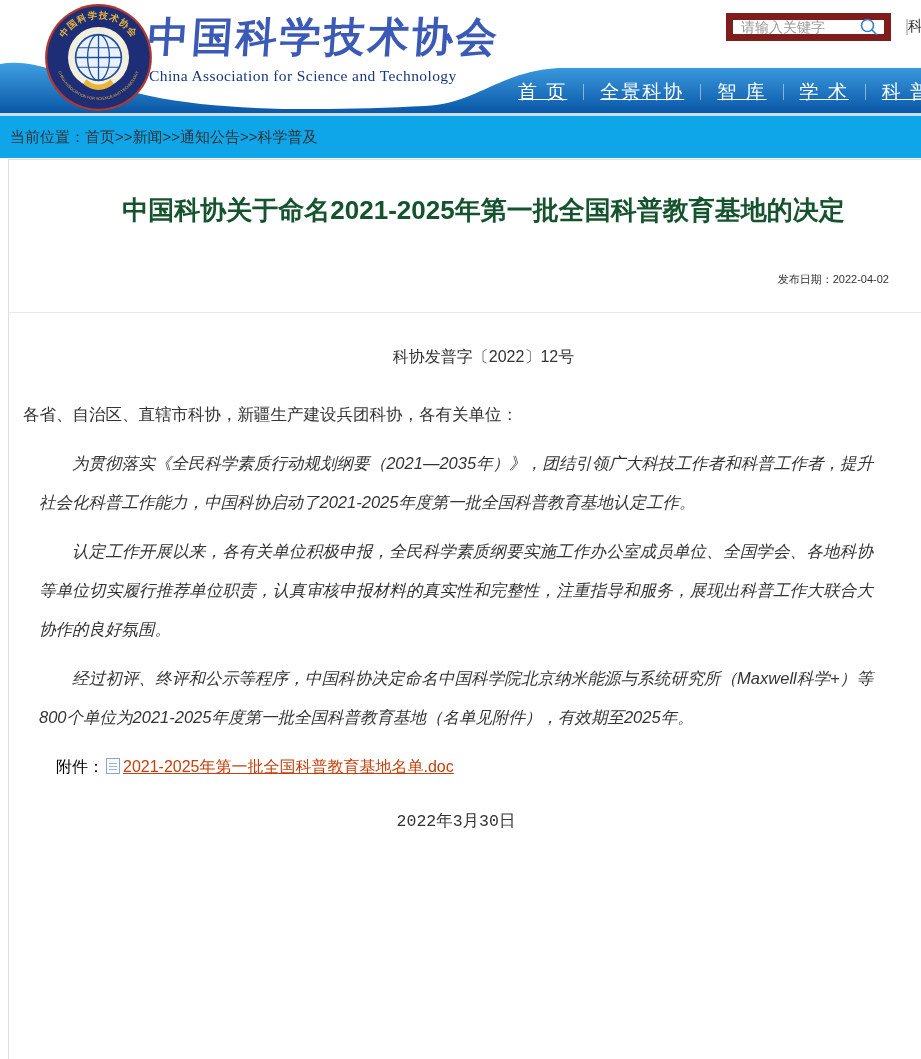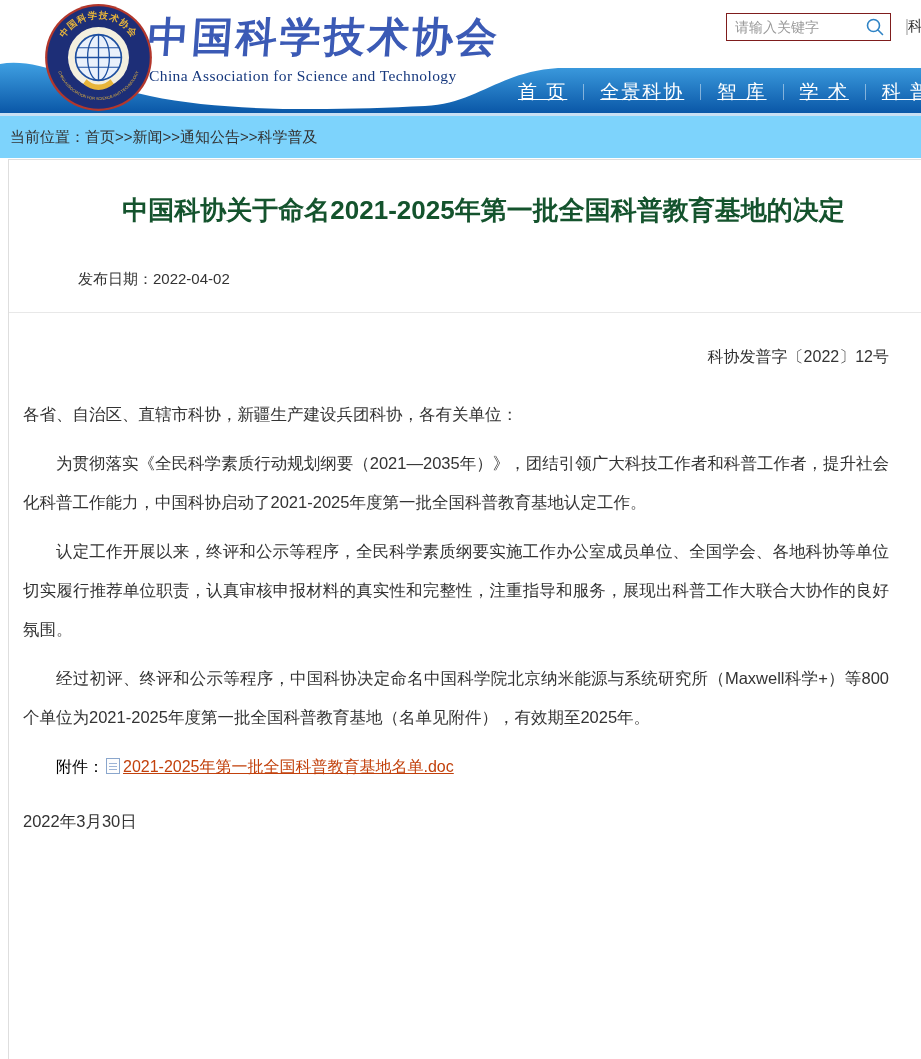--- a/index.html
+++ b/index.html
@@ -17,21 +17,21 @@
     position:absolute; left:148px; top:10px; font-size:41px; font-weight:bold;
     color:#3b5ab5; letter-spacing:3px; font-family:"DejaVu Serif","Liberation Serif",serif;
     transform:skewX(-4deg); white-space:nowrap;
   }
   .logo-en {
     position:absolute; left:149px; top:67px; font-size:15.5px; color:#16387d;
     font-family:"Liberation Serif","DejaVu Serif",serif; letter-spacing:0.4px; white-space:nowrap;
   }
   .search-box {
     position:absolute; left:726px; top:13px; width:165px; height:28px;
-    border:1px solid #7f1d1d; background:#fff; display:flex; align-items:center;
+    border:7px solid #7f1d1d; background:#fff; display:flex; align-items:center;
   }
   .search-input {
     flex:1; border:none; outline:none; font-size:14px; color:#333;
     padding:0 4px 0 8px; font-family:inherit; background:transparent; min-width:0;
   }
   .search-input::placeholder { color:#999; }
   .search-icon { width:22px; height:22px; margin-right:4px; flex:0 0 auto; cursor:pointer; }
   .search-sep { position:absolute; left:899px; top:16px; color:#999; font-size:16px; }
   .search-partial { position:absolute; left:908px; top:17px; color:#333; font-size:15px; white-space:nowrap; }
 
@@ -41,55 +41,55 @@
   }
   .nav-item {
     color:#fff; font-size:19px; letter-spacing:2px; padding:0 16px; cursor:pointer;text-decoration:underline;
   }
   .nav-divider { width:1px; height:16px; background:rgba(255,255,255,0.45); }
 
   .header-underline { width:100%; height:3px; background:#c9dff2; }
 
   
   .breadcrumb-bar {
-    width:100%; height:42px; background:#7dd3fc; line-height:42px;
+    width:100%; height:42px; background:#0ea5e9; line-height:42px;
     padding-left:10px; font-size:15px; color:#333; white-space:nowrap;
   }
   .breadcrumb-path { color:#333; cursor:pointer; }
 
   
   .article-box {
     position:absolute; left:8px; top:159px; width:940px; height:1040px;
     background:#fff; border:1px solid #dedede; padding:30px 58px 0 14px; color:#333;
   }
   .article-title {
     margin-top:0; padding-left:55px; text-align:center; font-size:26px; font-weight:bold;
     color:#14532d; line-height:40px; white-space:nowrap;
   }
-  .pub-date { margin-top:38px; padding-left:55px; text-align:left; font-size:15px; color:#333; line-height:22px; }
+  .pub-date { margin-top:38px; padding-left:55px; text-align:right; font-size:11px; color:#333; line-height:22px; }
   .divider { margin:22px -58px 0 -14px; border:none; border-top:1px solid #e8e8e8; height:0; }
-  .doc-number { margin-top:32px; padding-left:55px; text-align:right; font-size:16px; color:#333; line-height:24px; }
+  .doc-number { margin-top:32px; padding-left:55px; text-align:center; font-size:16px; color:#333; line-height:24px; }
   .salutation { margin-top:26px; font-size:16.5px; line-height:39px; }
   .body-para {
-    margin:10px 0; font-size:16.5px; line-height:39px; text-indent:33px;
-    text-align:justify; color:#333;
+    margin:10px 16px; font-size:16.5px; line-height:39px; text-indent:33px;
+    text-align:justify; color:#333;font-style:italic;
   }
   .attachment-line { margin-top:6px; padding-left:33px; font-size:16px; line-height:39px; }
   .attach-label { color:#000000; }
   .doc-icon {
     display:inline-block; width:14px; height:16px; border:1px solid #8aa6cc; background:#fdfdfd;
     vertical-align:-2px; margin:0 3px 0 2px; position:relative;
   }
   .doc-icon::before {
     content:""; position:absolute; left:2px; right:2px; top:3px; height:9px;
     background:repeating-linear-gradient(#fdfdfd 0 1px, #9db4d6 1px 2px, #fdfdfd 2px 3px);
   }
   .attach-link { color:#c2410c; text-decoration:underline; cursor:pointer; }
   .signature { margin-top:12px; text-align:right; font-size:16.5px; line-height:39px; }
-  .signature-date { margin-top:16px; text-align:left; font-size:16.5px; line-height:39px; }
+  .signature-date { margin-top:16px; text-align:center; font-size:16.5px; line-height:39px;font-family:Liberation Mono, monospace; }
 </style>
 </head>
 <body>
 
 <div id="screen">
 
   <div class="header">
 
     <svg class="wave-svg" viewBox="0 0 921 113" preserveAspectRatio="none">
       <defs>
@@ -162,21 +162,21 @@
 
     <div class="pub-date">发布日期：2022-04-02</div>
 
     <hr class="divider">
 
     <div class="doc-number">科协发普字〔2022〕12号</div>
 
     <div class="salutation">各省、自治区、直辖市科协，新疆生产建设兵团科协，各有关单位：</div>
 
     <p class="body-para">为贯彻落实《全民科学素质行动规划纲要（2021—2035年）》，团结引领广大科技工作者和科普工作者，提升社会化科普工作能力，中国科协启动了2021-2025年度第一批全国科普教育基地认定工作。</p>
-    <p class="body-para">认定工作开展以来，终评和公示等程序，全民科学素质纲要实施工作办公室成员单位、全国学会、各地科协等单位切实履行推荐单位职责，认真审核申报材料的真实性和完整性，注重指导和服务，展现出科普工作大联合大协作的良好氛围。</p>
+    <p class="body-para">认定工作开展以来，各有关单位积极申报，全民科学素质纲要实施工作办公室成员单位、全国学会、各地科协等单位切实履行推荐单位职责，认真审核申报材料的真实性和完整性，注重指导和服务，展现出科普工作大联合大协作的良好氛围。</p>
     <p class="body-para">经过初评、终评和公示等程序，中国科协决定命名中国科学院北京纳米能源与系统研究所（Maxwell科学+）等800个单位为2021-2025年度第一批全国科普教育基地（名单见附件），有效期至2025年。</p>
 
     <div class="attachment-line">
       <span class="attach-label">附件：</span><span class="doc-icon"></span><a class="attach-link">2021-2025年第一批全国科普教育基地名单.doc</a>
     </div>
 
     <div class="signature-date">2022年3月30日</div>
 
   </div>
 </div>

